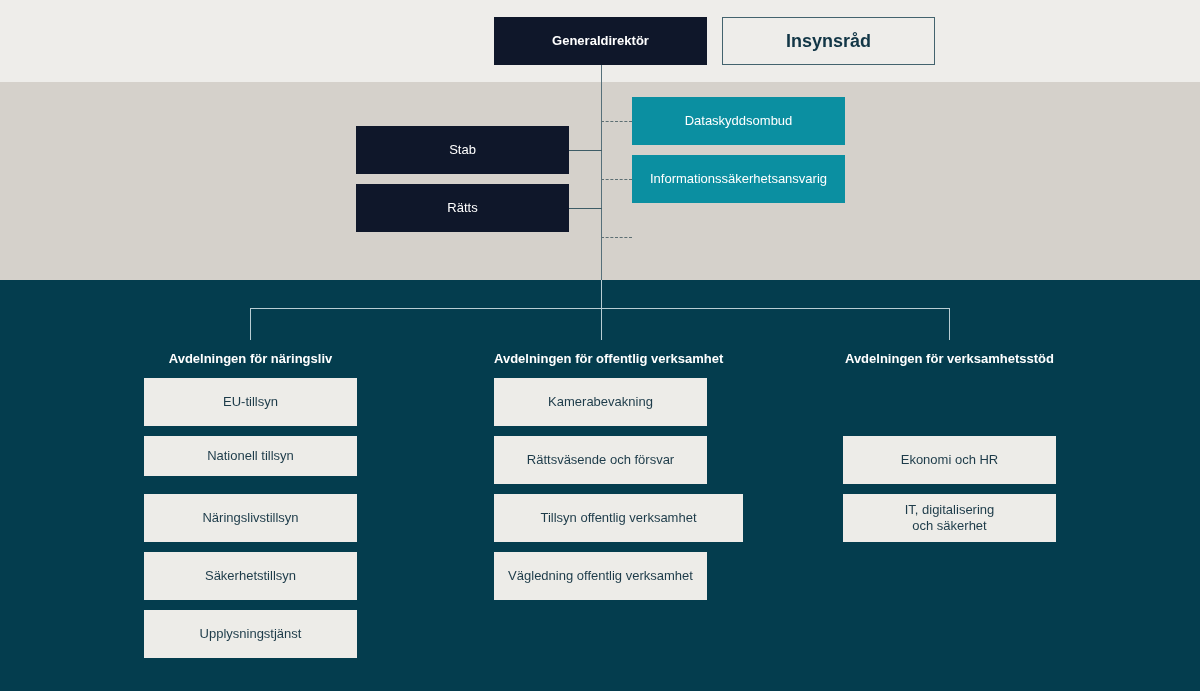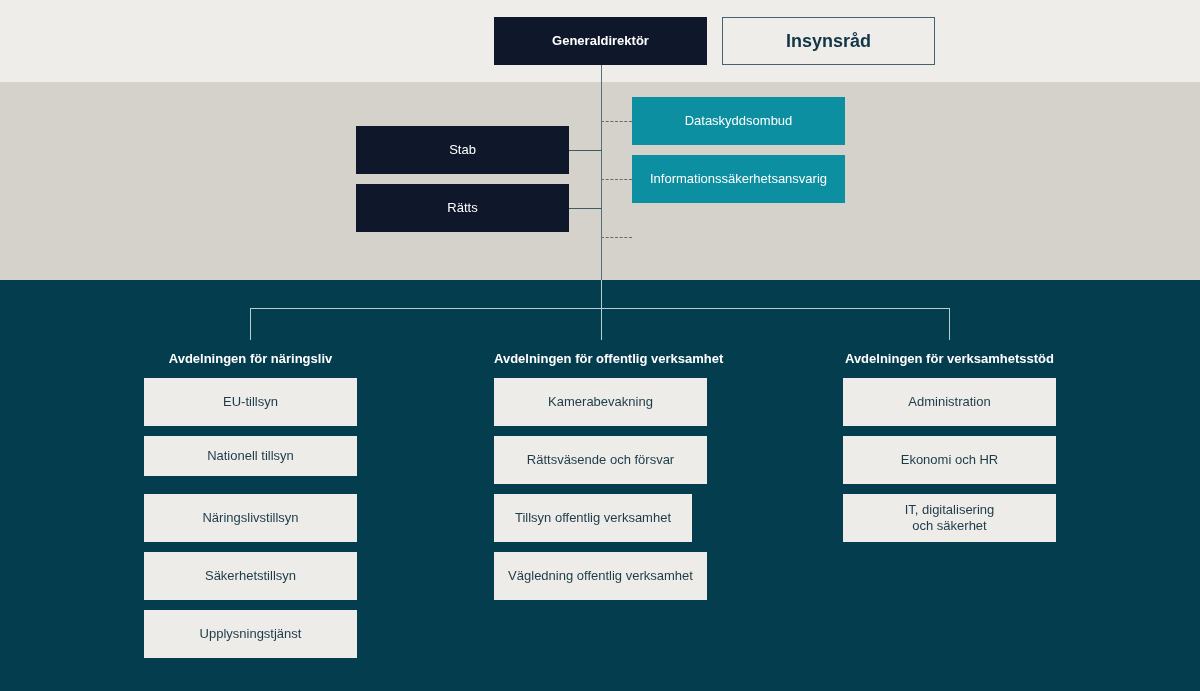--- a/index.html
+++ b/index.html
@@ -164,32 +164,29 @@
   </div>
 
   <div class="col-header" style="left:494px; top:351px; width:213px;">Avdelningen för offentlig verksamhet</div>
 
   <div class="node node-light" style="left:494px; top:378px; width:213px; height:48px;">
     <span>Kamerabevakning</span>
   </div>
   <div class="node node-light" style="left:494px; top:436px; width:213px; height:48px;">
     <span>Rättsväsende och försvar</span>
   </div>
-  <div class="node node-light" style="left:494px; top:494px; width:198px; height:48px;">
+  <div class="node node-light" style="left:494px; top:494px; width:249px; height:48px;">
     <span>Tillsyn offentlig verksamhet</span>
   </div>
   <div class="node node-light" style="left:494px; top:552px; width:213px; height:48px;">
     <span>Vägledning offentlig verksamhet</span>
   </div>
 
   <div class="col-header" style="left:843px; top:351px; width:213px;">Avdelningen för verksamhetsstöd</div>
 
-  <div class="node node-light" style="left:843px; top:378px; width:213px; height:48px;">
-    <span>Administration</span>
-  </div>
   <div class="node node-light" style="left:843px; top:436px; width:213px; height:48px;">
     <span>Ekonomi och HR</span>
   </div>
   <div class="node node-light" style="left:843px; top:494px; width:213px; height:48px;">
     <span>
       <span>IT, digitalisering</span><br>
       <span>och säkerhet</span>
     </span>
   </div>
 

